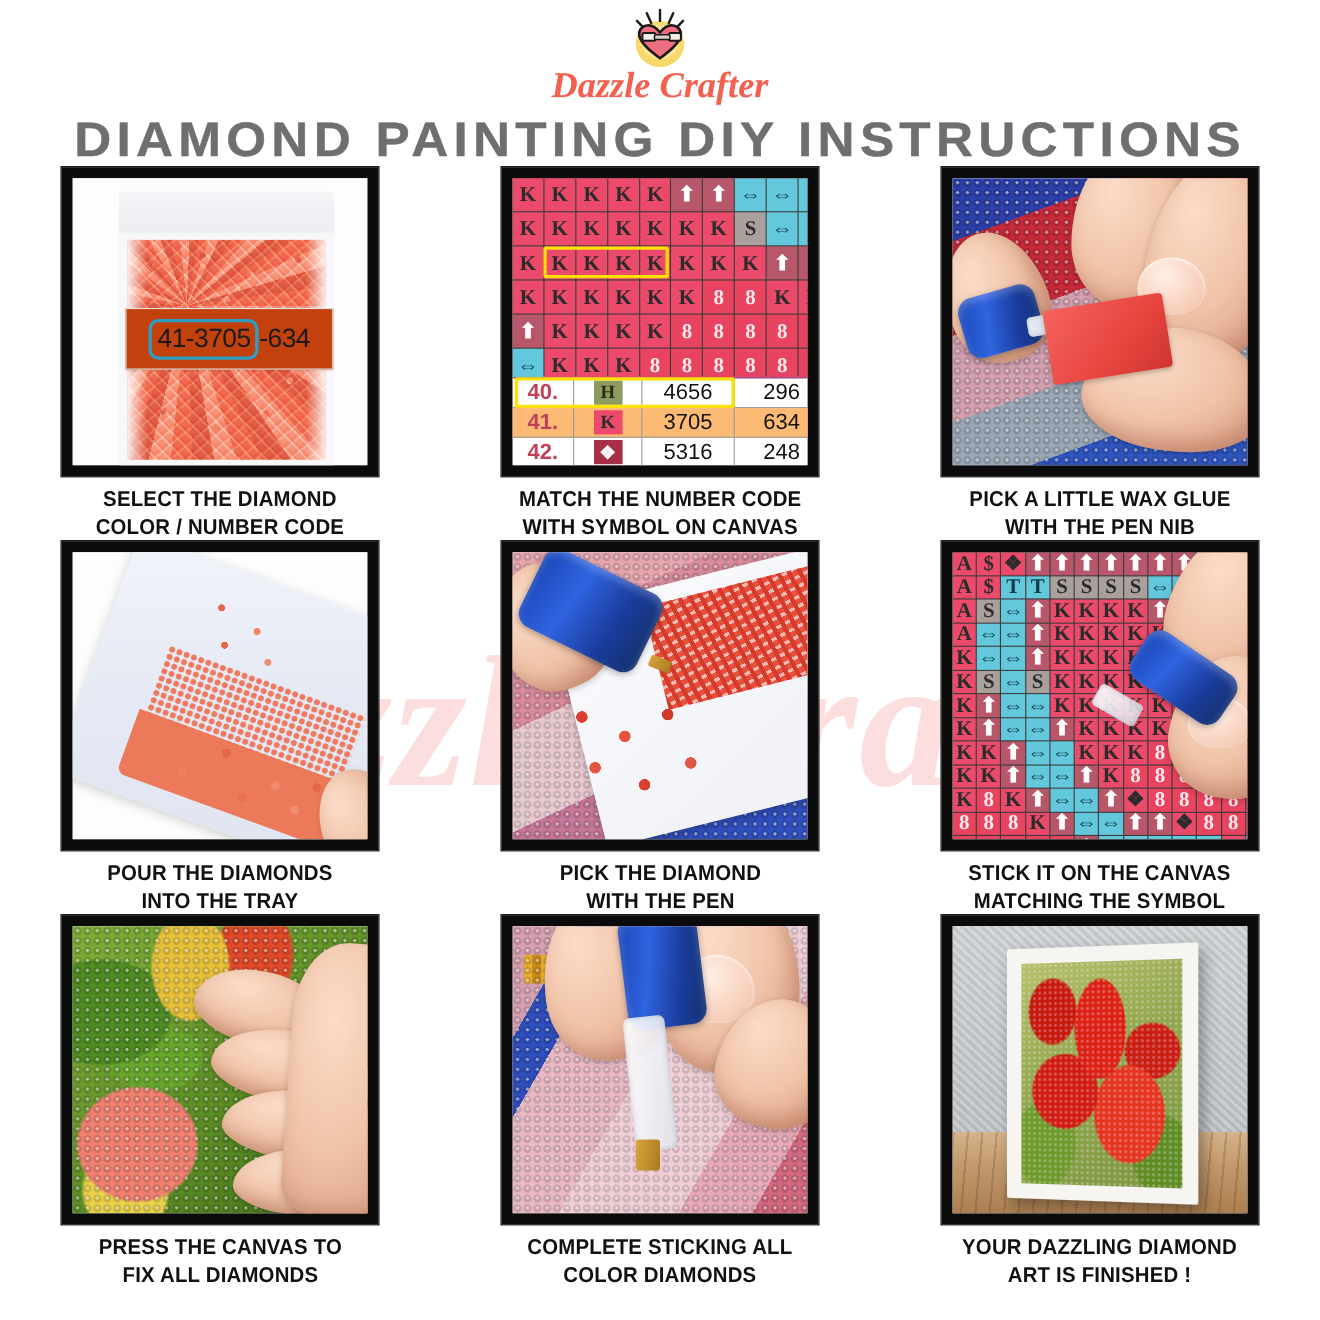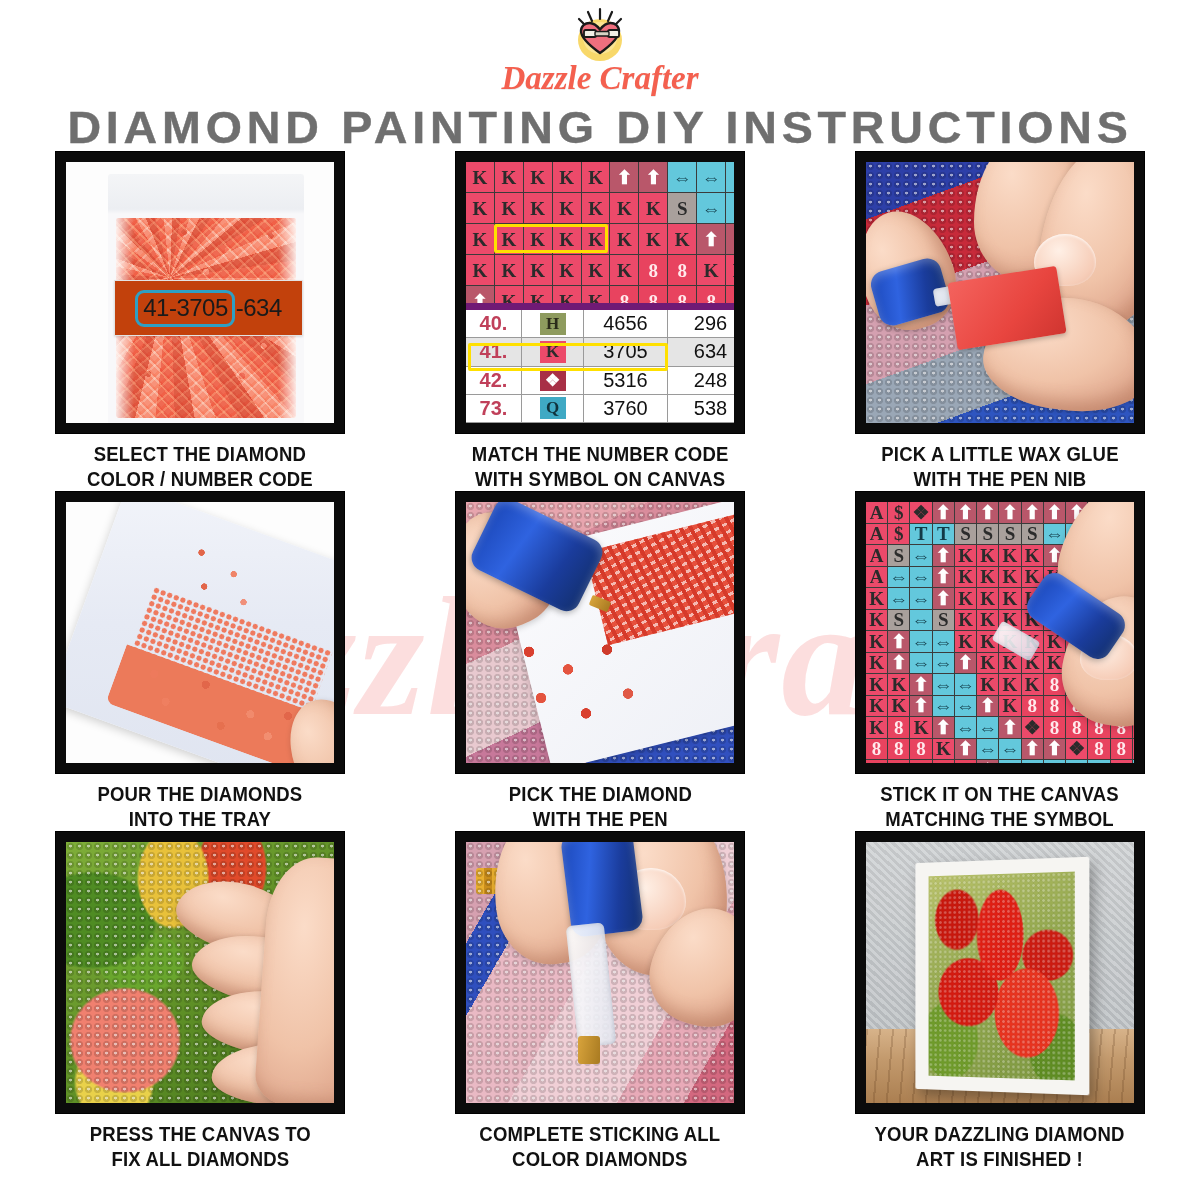--- a/index.html
+++ b/index.html
@@ -198,25 +198,25 @@
     overflow: hidden;
   }
   .c-red   { background: #ec4a6a; color: #2b2b2b; }
   .c-red8  { background: #e8435f; color: #ffe9ec; }
   .c-cyan  { background: #63c8dc; color: #123a47; }
   .c-grey  { background: #a9a09c; color: #2b2b2b; }
   .c-rdk   { background: #b9576a; color: #ffffff; }
 
   .legend-table {
     position: absolute; left: 0; bottom: 0;
-    width: 288px; height: 120px;
+    width: 288px; height: 80px;
     background: #ffffff;
     display: grid;
     grid-template-rows: repeat(4, 1fr);
-    border-top: 7px solid #701a75;
+    border-top: 1px solid #701a75;
   }
   .legend-row {
     display: grid;
     grid-template-columns: 56px 62px 84px 86px;
     align-items: stretch;
     border-bottom: 1px solid #9a9a9a;
     position: relative;
   }
   .legend-row > div {
     border-right: 1px solid #9a9a9a;
@@ -226,21 +226,21 @@
   }
   .lg-no { color: #c0405a; font-weight: bold; font-size: 19px; }
   .lg-sym { padding: 2px; }
   .lg-sym span {
     width: 26px; height: 22px;
     display: flex; align-items: center; justify-content: center;
     font-family: "Liberation Serif", serif;
     font-weight: bold; font-size: 17px;
   }
   .lg-num, .lg-cnt { color: #111; font-size: 21px; }
-  .row-hl { background: #e5e5e5; }
+  .row-hl { background: #fdba74; }
 
   .yellow-box {
     position: absolute;
     border: 3px solid #ffe000;
     pointer-events: none;
     border-radius: 2px;
   }
 
   
   .mosaic { position: absolute; inset: 0; }

